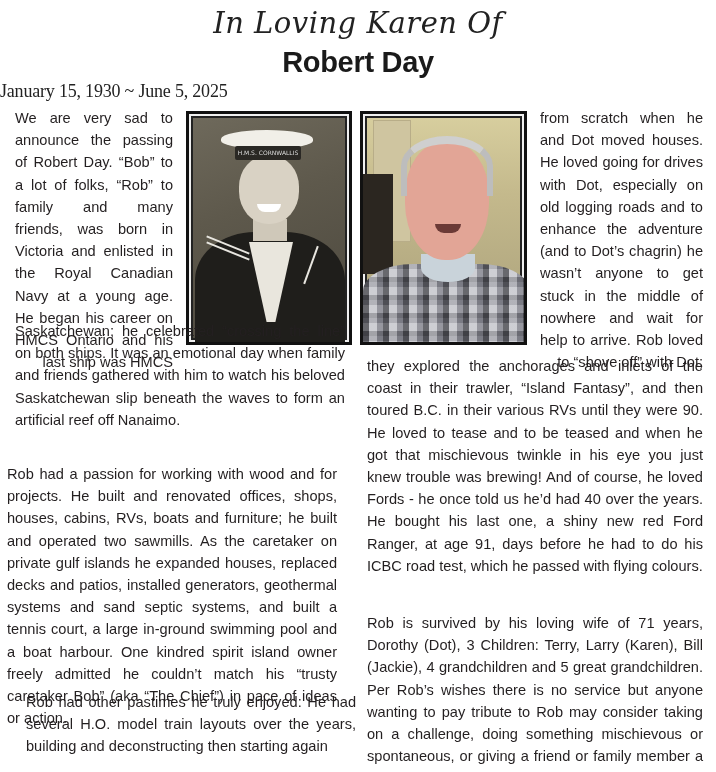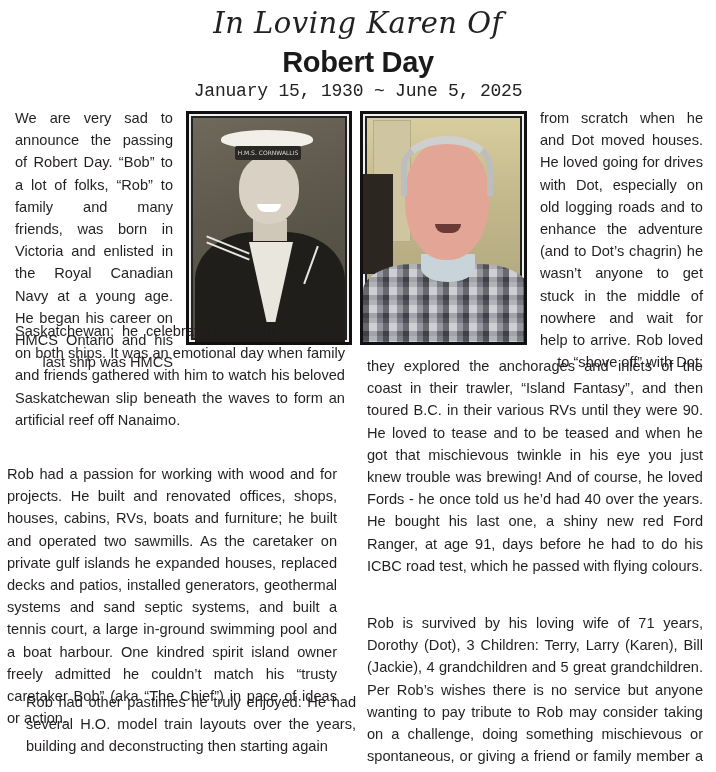--- a/index.html
+++ b/index.html
@@ -1,20 +1,20 @@
 <!DOCTYPE html>
 <html><head>
 <meta charset="utf-8">
 <style>
   html, body { margin:0; padding:0; background:#ffffff; }
   body { width:716px; height:772px; position:relative; overflow:hidden; font-family:"Liberation Sans", sans-serif; color:#231f20; }
   .header { position:absolute; left:0; top:0; width:716px; text-align:center; }
   .script-title { position:absolute; left:0; top:6px; width:716px; text-align:center; font-family:"DejaVu Serif", serif; font-style:italic; font-size:29px; letter-spacing:0.5px; color:#222; }
   .name { position:absolute; left:0; top:46px; width:716px; text-align:center; font-family:"Liberation Sans", sans-serif; font-weight:bold; font-size:29px; color:#1a1a1a; letter-spacing:-0.3px; }
-  .dates { position:absolute; left:0; top:81px; width:716px; text-align:center; font-family:Liberation Mono, monospace; font-size:18px; color:#222; letter-spacing:-0.2px; }
+  .dates { position:absolute; left:0; top:81px; width:716px; text-align:left; font-family:Liberation Serif, serif; font-size:18px; color:#222; letter-spacing:-0.2px; }
 
   .txt { position:absolute; font-family:Liberation Sans, sans-serif; font-size:14.6px; line-height:22.2px; text-align:justify; color:#231f20; }
   .txt p { margin:0; }
   .tl { left:15px; top:107px; width:158px; }
   .tl2 { left:15px; top:320px; width:330px; }
   .tl3 { left:7px; top:463px; width:330px; }
   .tl4 { left:26px; top:691px; width:330px; }
   .tr { left:540px; top:107px; width:163px; }
   .tr2 { left:367px; top:355px; width:336px; }
   .tr3 { left:367px; top:612px; width:336px; }

